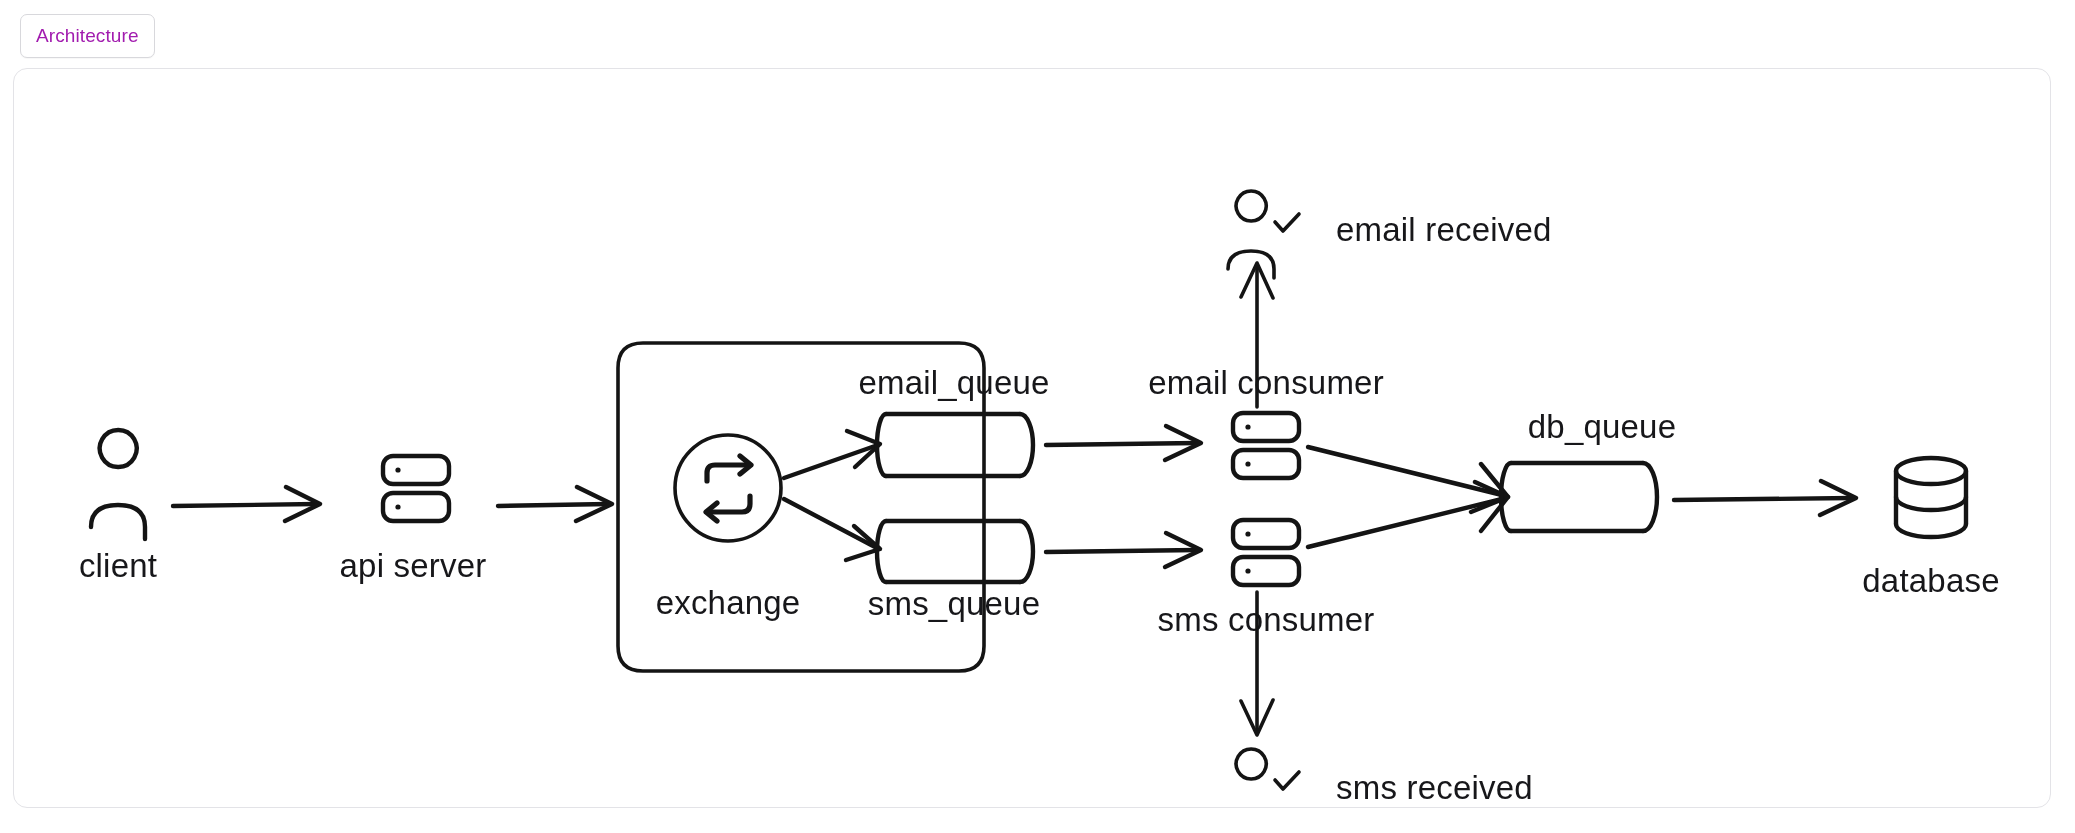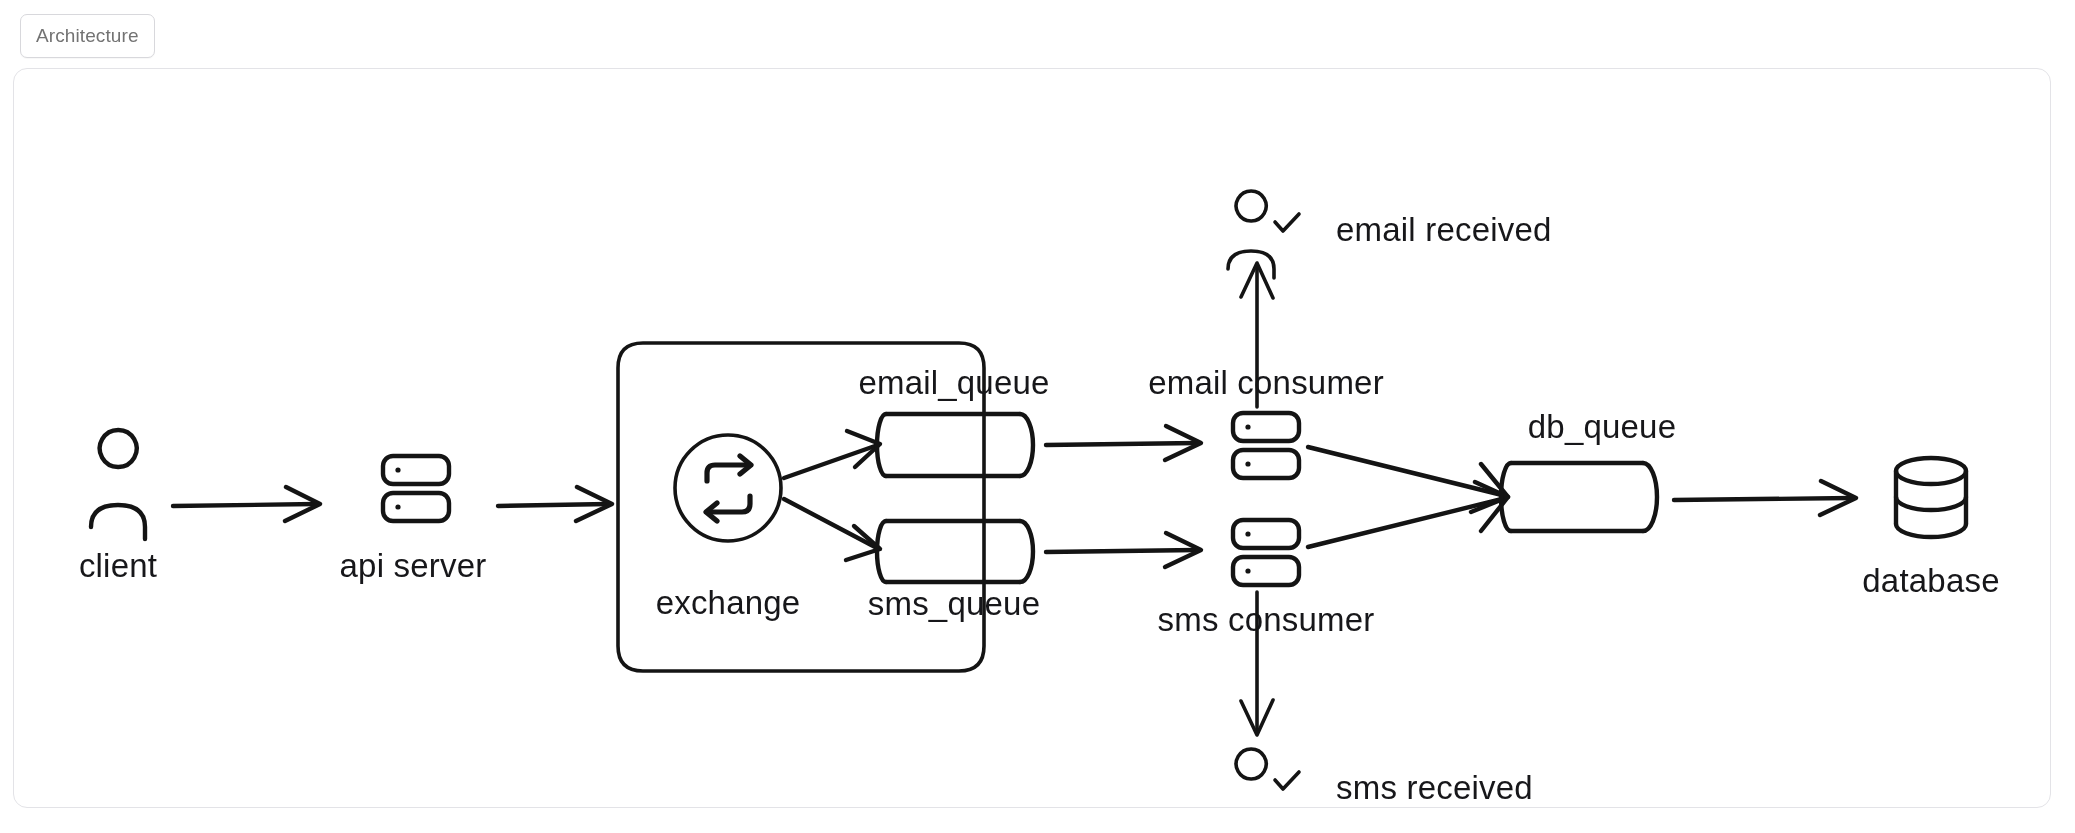--- a/index.html
+++ b/index.html
@@ -25,21 +25,21 @@
     left: 20px;
     top: 14px;
     display: flex;
     gap: 6px;
     z-index: 5;
   }
   .tab {
     border: 1px solid #d8d8dc;
     border-radius: 7px;
     background: #ffffff;
-    color: #737373;
+    color: #a21caf;
     font-size: 19px;
     line-height: 1;
     padding: 11px 15px 12px 15px;
     letter-spacing: 0.1px;
     box-shadow: 0 1px 1px rgba(0,0,0,0.03);
     white-space: nowrap;
     cursor: pointer;
   }
 
   

